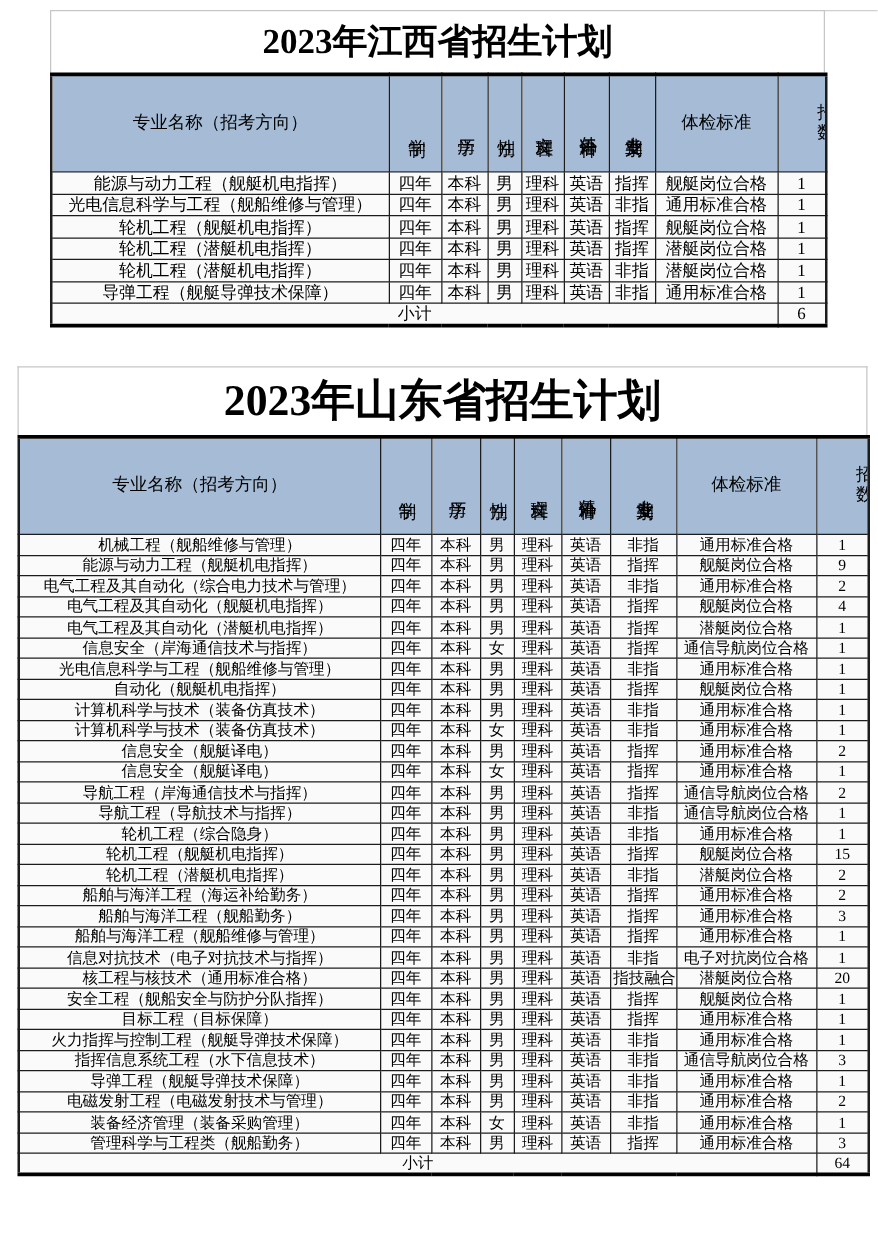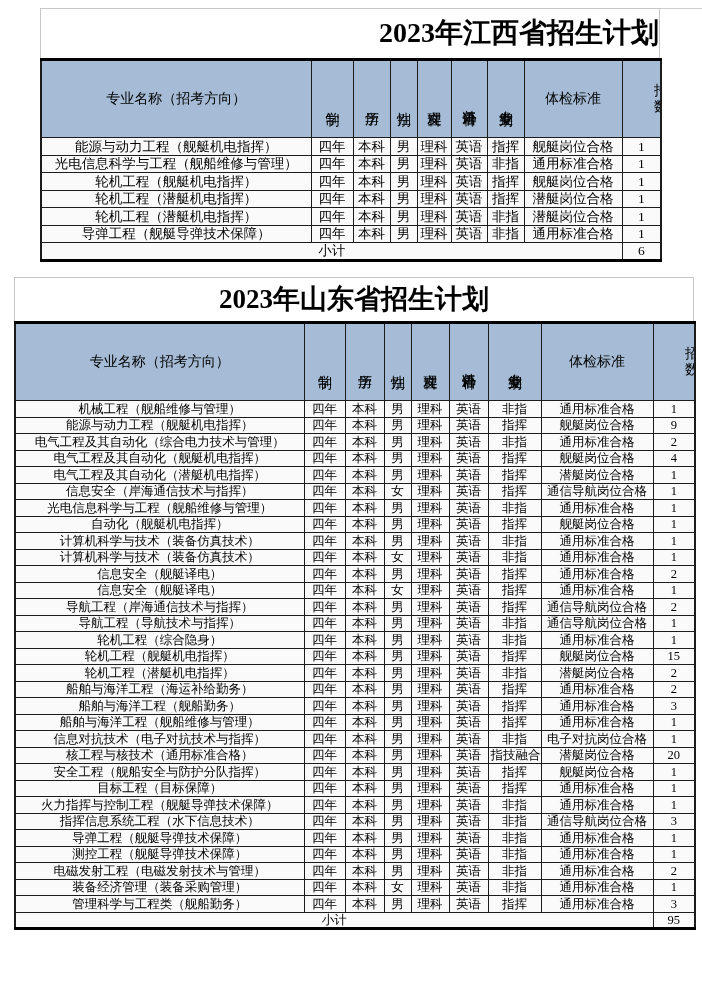--- a/index.html
+++ b/index.html
@@ -21,22 +21,22 @@
   .table-block{position:absolute;}
   .tb1{left:40px;top:8px;width:620px;}
   .tb2{left:14px;top:277px;width:680px;}
   .title-box{
     border:1px solid var(--title-border);
     border-bottom:none;
     background:#fff;
     text-align:center;
     font-weight:bold;
   }
-  .tb1 .title-box{font-size:28px;padding:5px 0 6px;text-align:right;}
-  .tb2 .title-box{font-size:27px;padding:3px 0 4px;}
+  .tb1 .title-box{font-size:28px;padding:5px 0 6px;}
+  .tb2 .title-box{font-size:35px;padding:3px 0 4px;margin-top:16px;}
   table{
     width:100%;
     border-collapse:collapse;
     table-layout:fixed;
     border-top:3px solid var(--thick);
     border-bottom:3px solid var(--thick);
     border-left:2px solid var(--border);
     border-right:2px solid var(--border);
   }
   th,td{
@@ -514,31 +514,20 @@
           <td>四年</td>
           <td>本科</td>
           <td>男</td>
           <td>理科</td>
           <td>英语</td>
           <td>非指</td>
           <td>通用标准合格</td>
           <td>1</td>
         </tr>
         <tr>
-          <td>测控工程（舰艇导弹技术保障）</td>
-          <td>四年</td>
-          <td>本科</td>
-          <td>男</td>
-          <td>理科</td>
-          <td>英语</td>
-          <td>非指</td>
-          <td>通用标准合格</td>
-          <td>1</td>
-        </tr>
-        <tr>
           <td>电磁发射工程（电磁发射技术与管理）</td>
           <td>四年</td>
           <td>本科</td>
           <td>男</td>
           <td>理科</td>
           <td>英语</td>
           <td>非指</td>
           <td>通用标准合格</td>
           <td>2</td>
         </tr>
@@ -559,17 +548,17 @@
           <td>本科</td>
           <td>男</td>
           <td>理科</td>
           <td>英语</td>
           <td>指挥</td>
           <td>通用标准合格</td>
           <td>3</td>
         </tr>
         <tr>
           <td colspan="8">小计</td>
-          <td>95</td>
+          <td>64</td>
         </tr>
       </tbody>
   </table>
 </section>
 
 </body></html>

